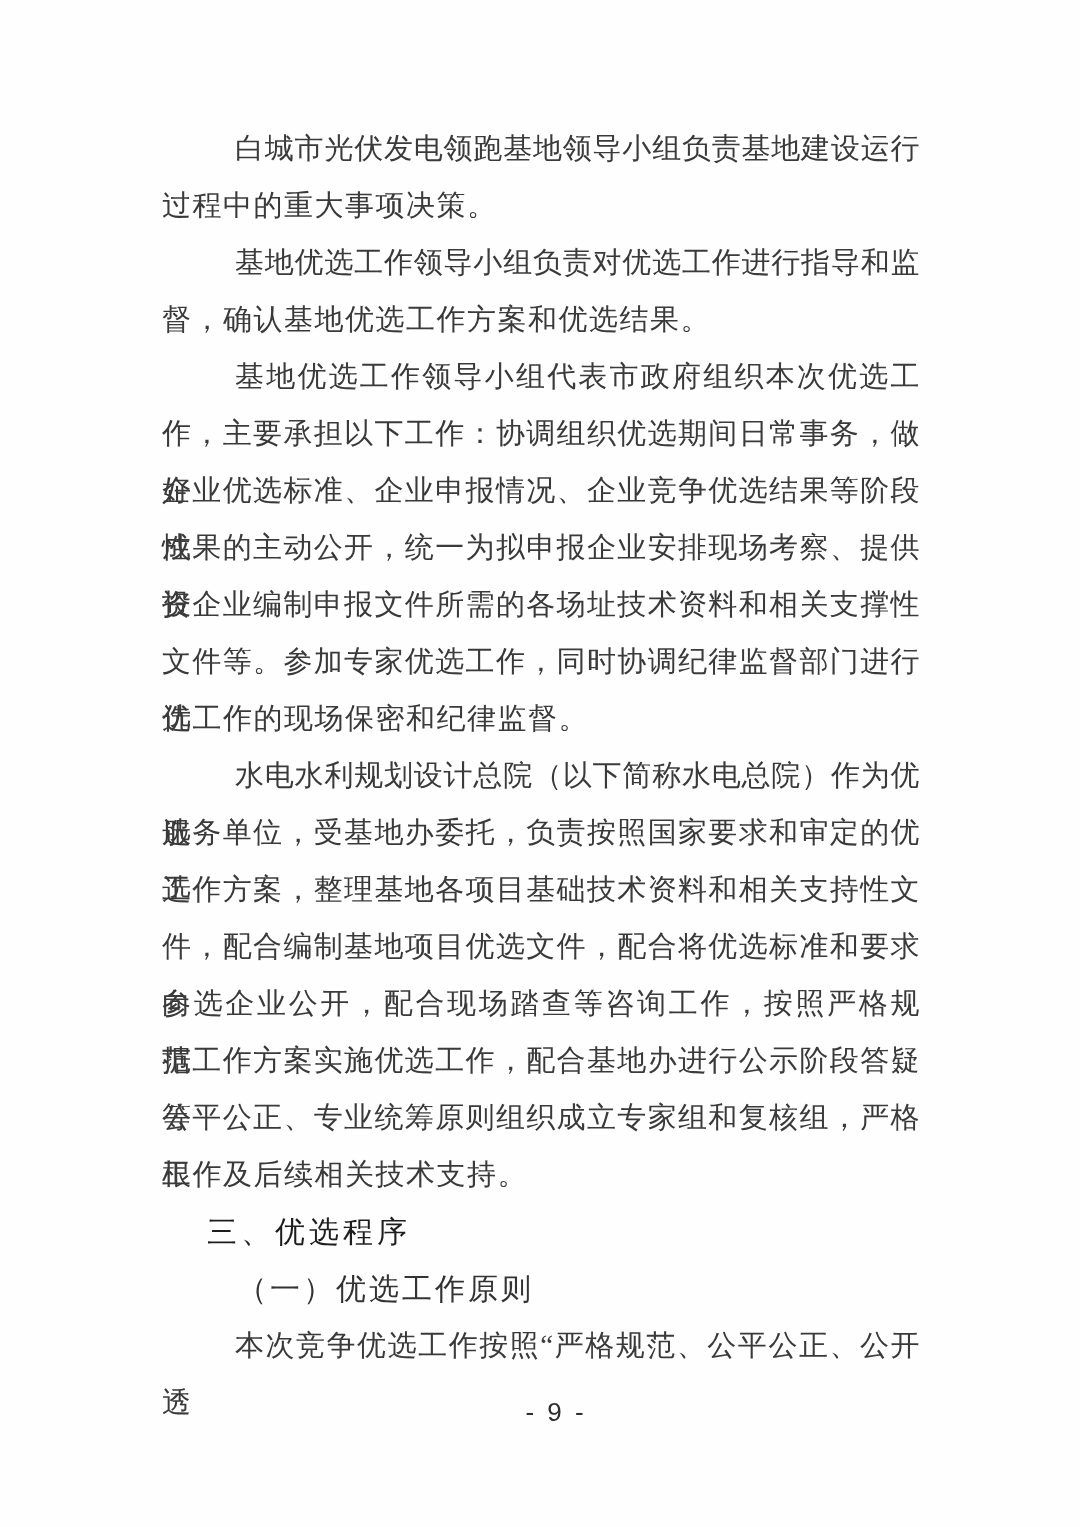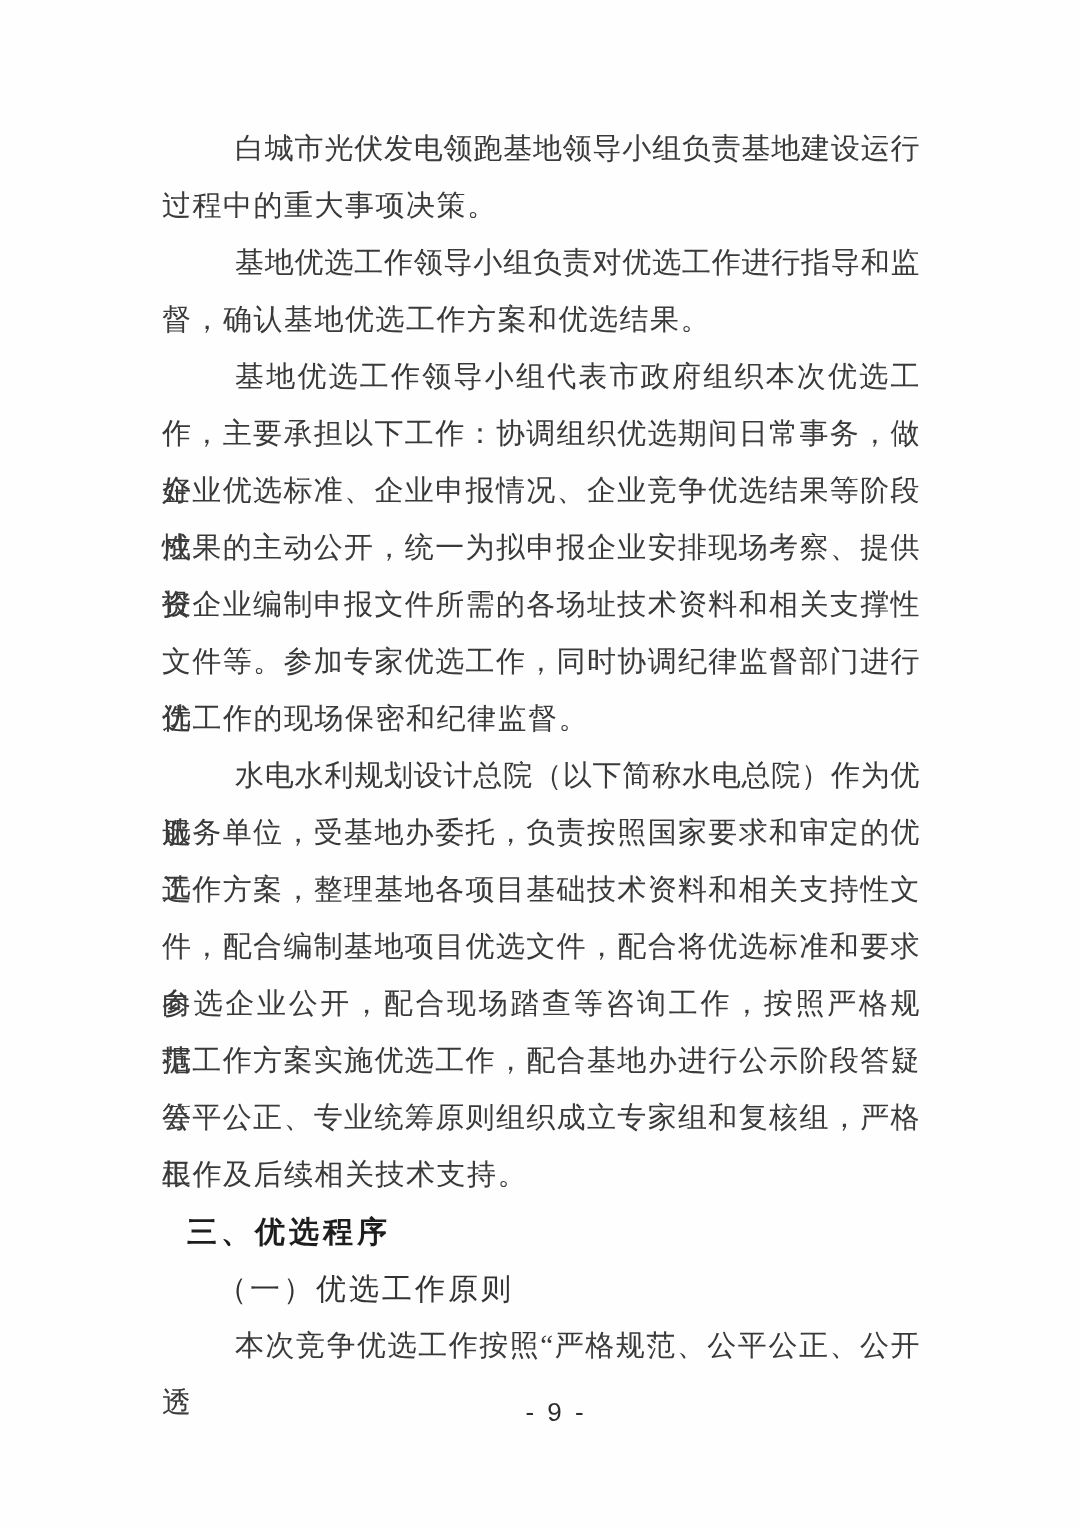--- a/index.html
+++ b/index.html
@@ -36,35 +36,35 @@
     text-indent: 73px;
   }
   .end {
     text-align: right;
     text-align-last: left;
     letter-spacing: 1.5px;
   }
   .h1 {
     font-family: "Liberation Sans", "DejaVu Sans", sans-serif;
     font-size: 30px;
-    font-weight: bold;
+    font-weight: normal;
     color: #1d1d1d;
     line-height: 57px;
     height: 57px;
-    margin-left: 25px;
+    margin-left: 45px;
     letter-spacing: 4px;
     text-align: left;
     text-align-last: left;
   }
   .h2 {
     font-size: 30px;
     color: #333333;
     line-height: 57px;
     height: 57px;
-    margin-left: 55px;
+    margin-left: 75px;
     letter-spacing: 3px;
     text-align: left;
     text-align-last: left;
   }
   .footer {
     position: absolute;
     top: 1397px;
     left: 0;
     width: 100%;
     text-align: center;

